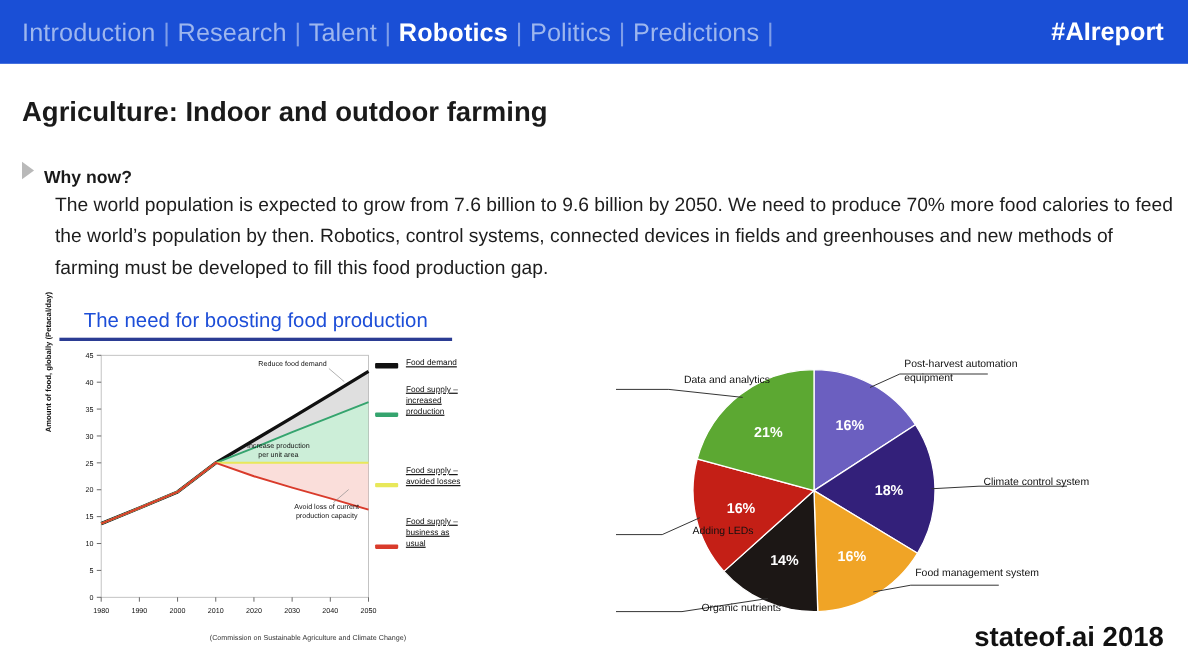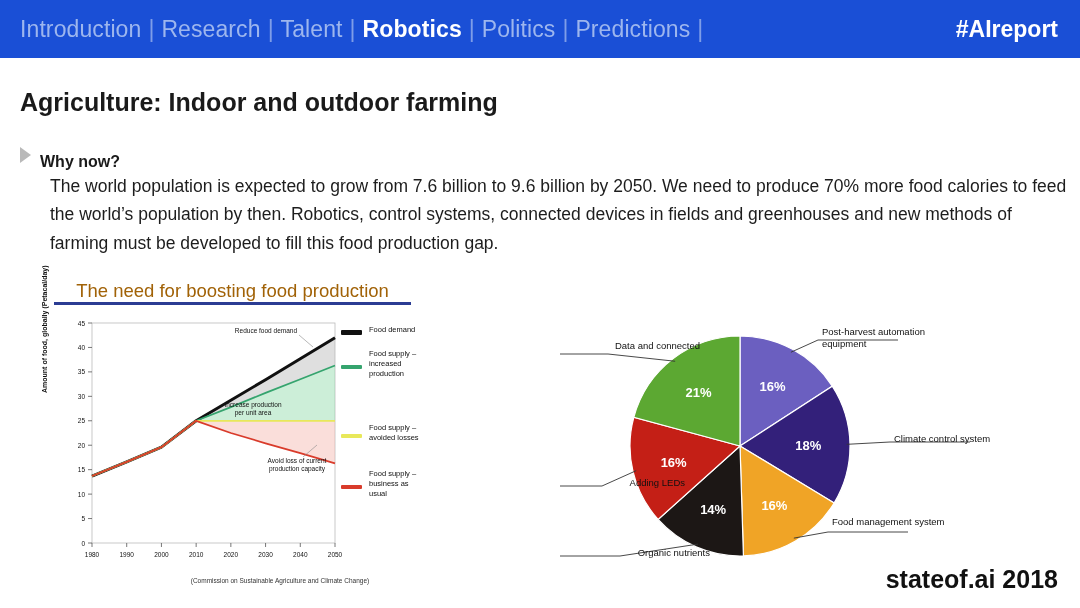--- a/index.html
+++ b/index.html
@@ -42,39 +42,39 @@
     border-top: 8px solid transparent; border-bottom: 8px solid transparent;
   }
   .why-label { font-size: 16px; font-weight: bold; color: #1a1a1a; margin-top: 15px; }
   .body-text {
     position: absolute; left: 50px; top: 172px; width: 1020px;
     font-size: 17.5px; line-height: 1.62; color: #1d1d1d;
   }
 
   
   .cap {
-    position: absolute; font-size: 18.5px; color: #a16207;
-    border-bottom: 3px solid #2b3c93; white-space: nowrap;
+    position: absolute; font-size: 18.5px; color: #1d4ed8;
+    padding-bottom: 5px; border-bottom: 3px solid #2b3c93; white-space: nowrap;
   }
   .cap-left  { left: 54px;  top: 280px; width: 357px; text-align: center; }
   .cap-right { left: 585px; top: 280px; width: 367px; text-align: center; }
 
   
   .linechart { position: absolute; left: 45px; top: 315px; width: 420px; height: 278px; }
   .lc-ylabel {
     position: absolute; left: -4px; top: 78px;
     transform: rotate(-90deg); transform-origin: left top;
     font-size: 7px; font-weight: bold; color: #111; white-space: nowrap;
   }
   .lc-source {
     position: absolute; left: 70px; top: 262px; width: 330px;
     text-align: center; font-size: 6.5px; color: #333;
   }
   .legend { position: absolute; left: 296px; top: 10px; width: 124px; }
-  .leg-row { display: flex; align-items: center; margin-bottom: 11px; }
+  .leg-row { display: flex; align-items: flex-end; margin-bottom: 11px; text-decoration: underline; }
   .leg-swatch { width: 21px; height: 4px; margin: 5px 7px 0 0; flex: none; border-radius: 1px; }
   .leg-text { font-size: 7.5px; line-height: 1.35; color: #111; }
 
   
   .piewrap { position: absolute; left: 560px; top: 318px; width: 500px; height: 270px; }
   .pie-note { position: absolute; font-size: 9.5px; color: #111; line-height: 1.25; }
 
   .footer {
     position: absolute; right: 22px; bottom: 14px;
     font-size: 25px; font-weight: bold; color: #111;
@@ -208,18 +208,18 @@
         <polyline points="138.02063595054753,226.09496925940462 60,238 -20,238" fill="none" stroke="#333" stroke-width="0.9"></polyline>
         <polyline points="76.19030339935763,152.6665135696673 42,168 -38,168" fill="none" stroke="#333" stroke-width="0.9"></polyline>
         <polyline points="115.15492058130728,43.26508585486479 48,36 -32,36" fill="none" stroke="#333" stroke-width="0.9"></polyline>
       </svg>
     <div id="pie-notes">
         <div class="pie-note" style="width: 130px; top: 8px; left: 262px; text-align: left;">Post-harvest automation equipment</div>
         <div class="pie-note" style="width: 140px; top: 115px; left: 334px; text-align: left;">Climate control system</div>
         <div class="pie-note" style="width: 120px; top: 198px; left: 272px; text-align: left;">Food management system</div>
         <div class="pie-note" style="width: 150px; top: 229px; left: 0px; text-align: right;">Organic nutrients</div>
         <div class="pie-note" style="width: 125px; top: 159px; left: 0px; text-align: right;">Adding LEDs</div>
-        <div class="pie-note" style="width: 140px; top: 22px; left: 0px; text-align: right;">Data and connected</div>
+        <div class="pie-note" style="width: 140px; top: 22px; left: 0px; text-align: right;">Data and analytics</div>
       </div>
   </div>
 
   <div class="footer">stateof.ai 2018</div>
 </div>
 
 </body></html>

